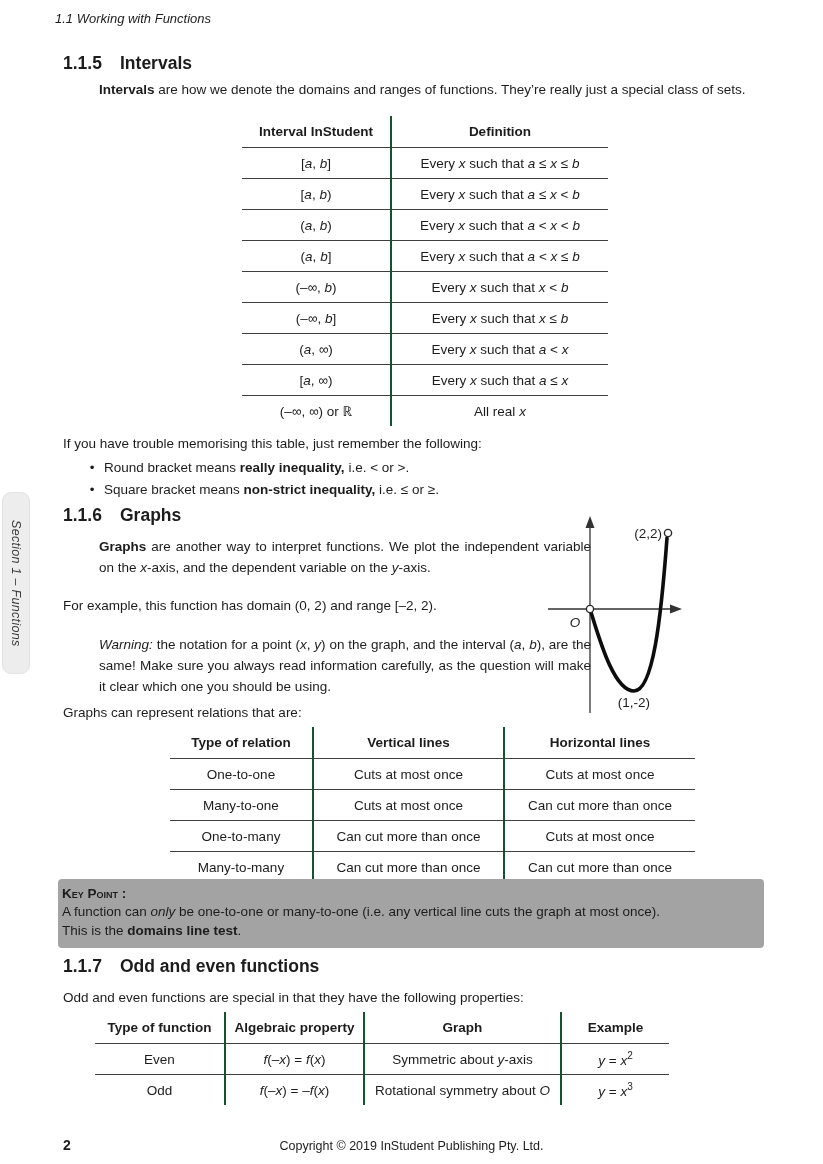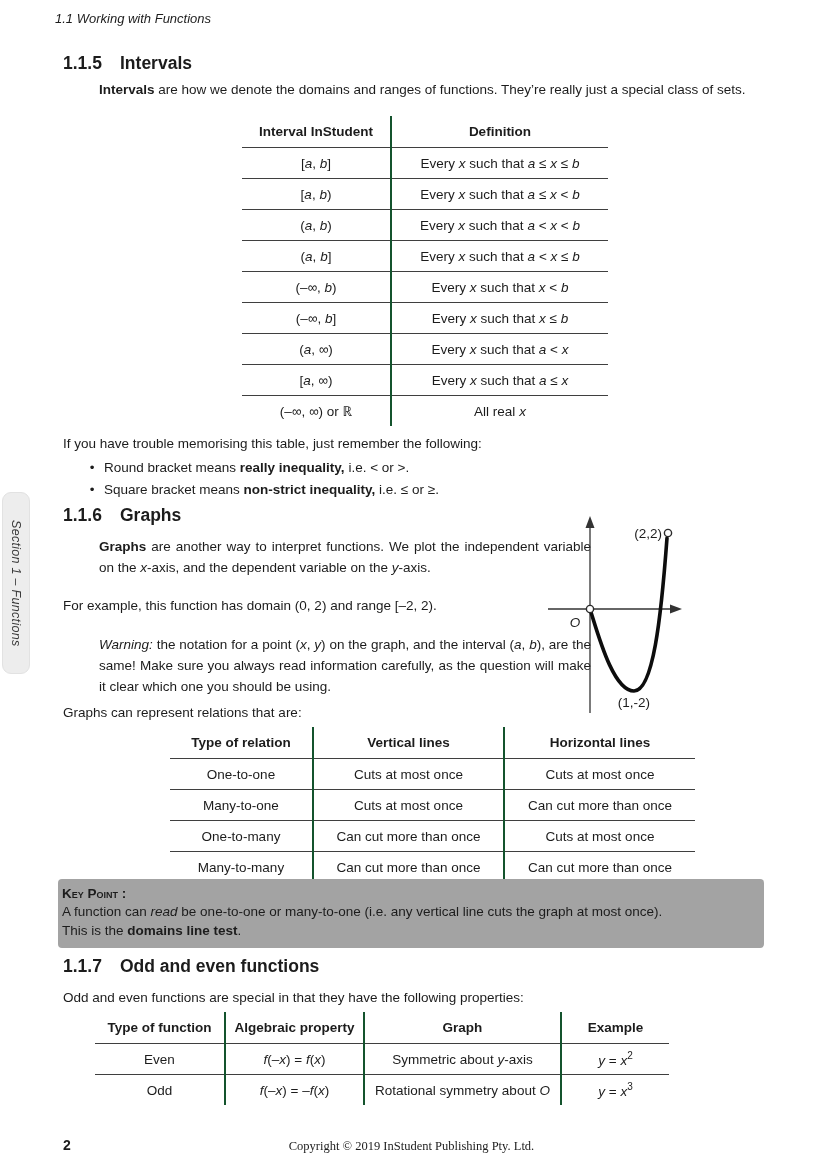--- a/index.html
+++ b/index.html
@@ -45,21 +45,21 @@
   }
   .sidebar-tab span {
     writing-mode:vertical-rl; font-style:italic; font-size:12.5px;
     color:#3a3a3a; white-space:nowrap; letter-spacing:0.3px;
   }
   
   svg.graph { position:absolute; left:545px; top:503px; }
   svg.graph text { font-family:"Liberation Sans", sans-serif; font-size:13.5px; fill:#1c1c1c; }
   
   .page-num { font-weight:bold; font-size:14px; }
-  .copyright { left:0; width:100%; text-align:center; font-size:12.5px;font-family:Liberation Serif, serif; }
+  .copyright { left:0; width:100%; text-align:center; font-size:12.5px; }
 </style>
 </head>
 <body>
 
 <div class="page">
 
   <div class="abs running-header" style="left:55px; top:11px;">1.1 Working with Functions</div>
 
   <div class="sidebar-tab">
     <span>Section 1 – Functions</span>
@@ -187,21 +187,21 @@
         <tr>
           <td>Many-to-many</td>
           <td>Can cut more than once</td>
           <td>Can cut more than once</td>
         </tr>
       </tbody>
     </table>
 
   <div class="keypoint">
     <div class="kp-label">Key Point :</div>
-    <div class="kp-body">A function can <i>read</i> be one-to-one or many-to-one (i.e. any vertical line cuts the graph at most once).</div>
+    <div class="kp-body">A function can <i>only</i> be one-to-one or many-to-one (i.e. any vertical line cuts the graph at most once).</div>
     <div class="kp-body">This is the <b>domains line test</b>.</div>
   </div>
 
   <h2 class="sec" style="top:956px;">
     <span class="num">1.1.7</span><span>Odd and even functions</span>
   </h2>
 
   <p class="body" style="left:63px; top:987px; width:700px;">Odd and even functions are special in that they have the following properties:</p>
 
   <table class="tbl tbl-oddeven" style="left:95px; top:1012px;">

